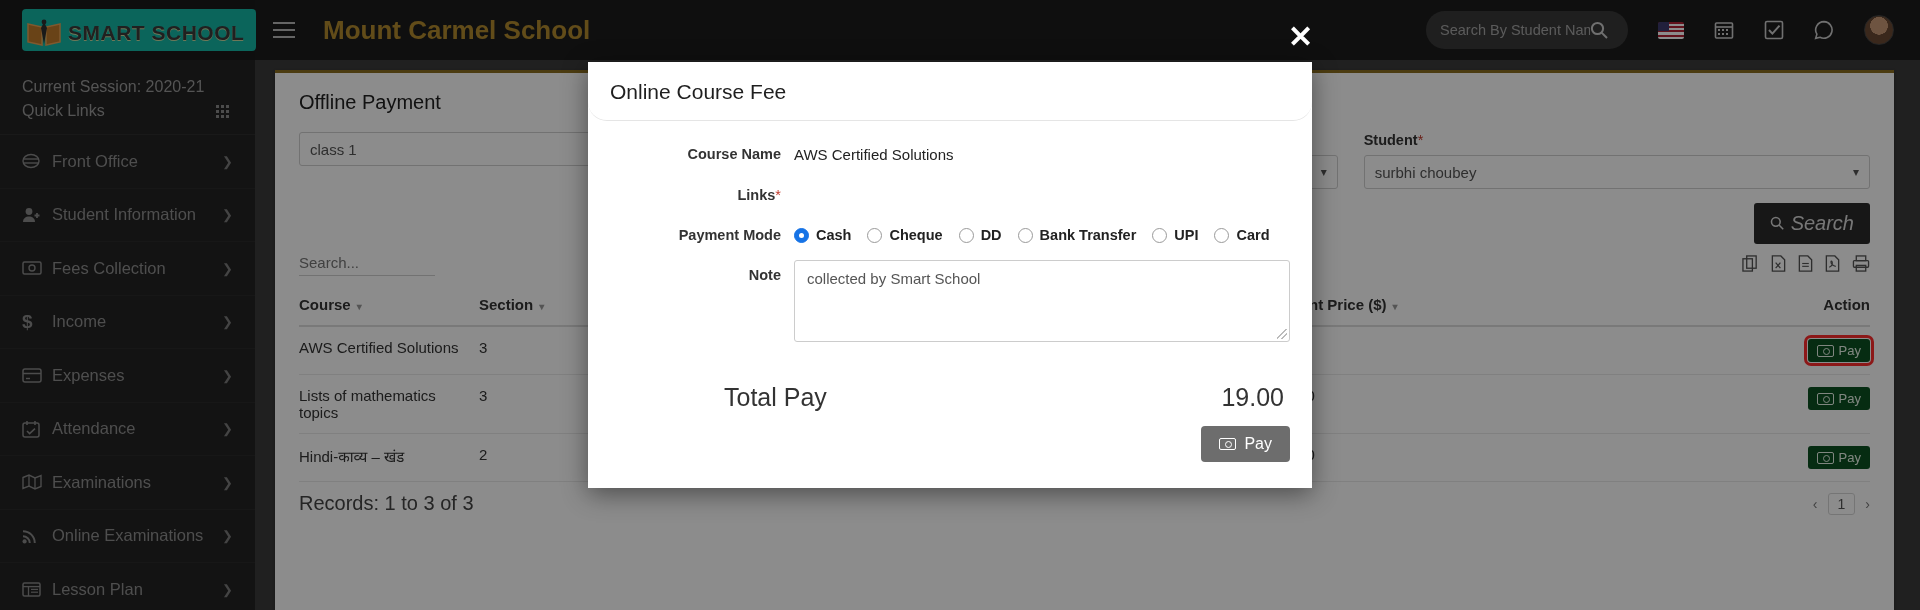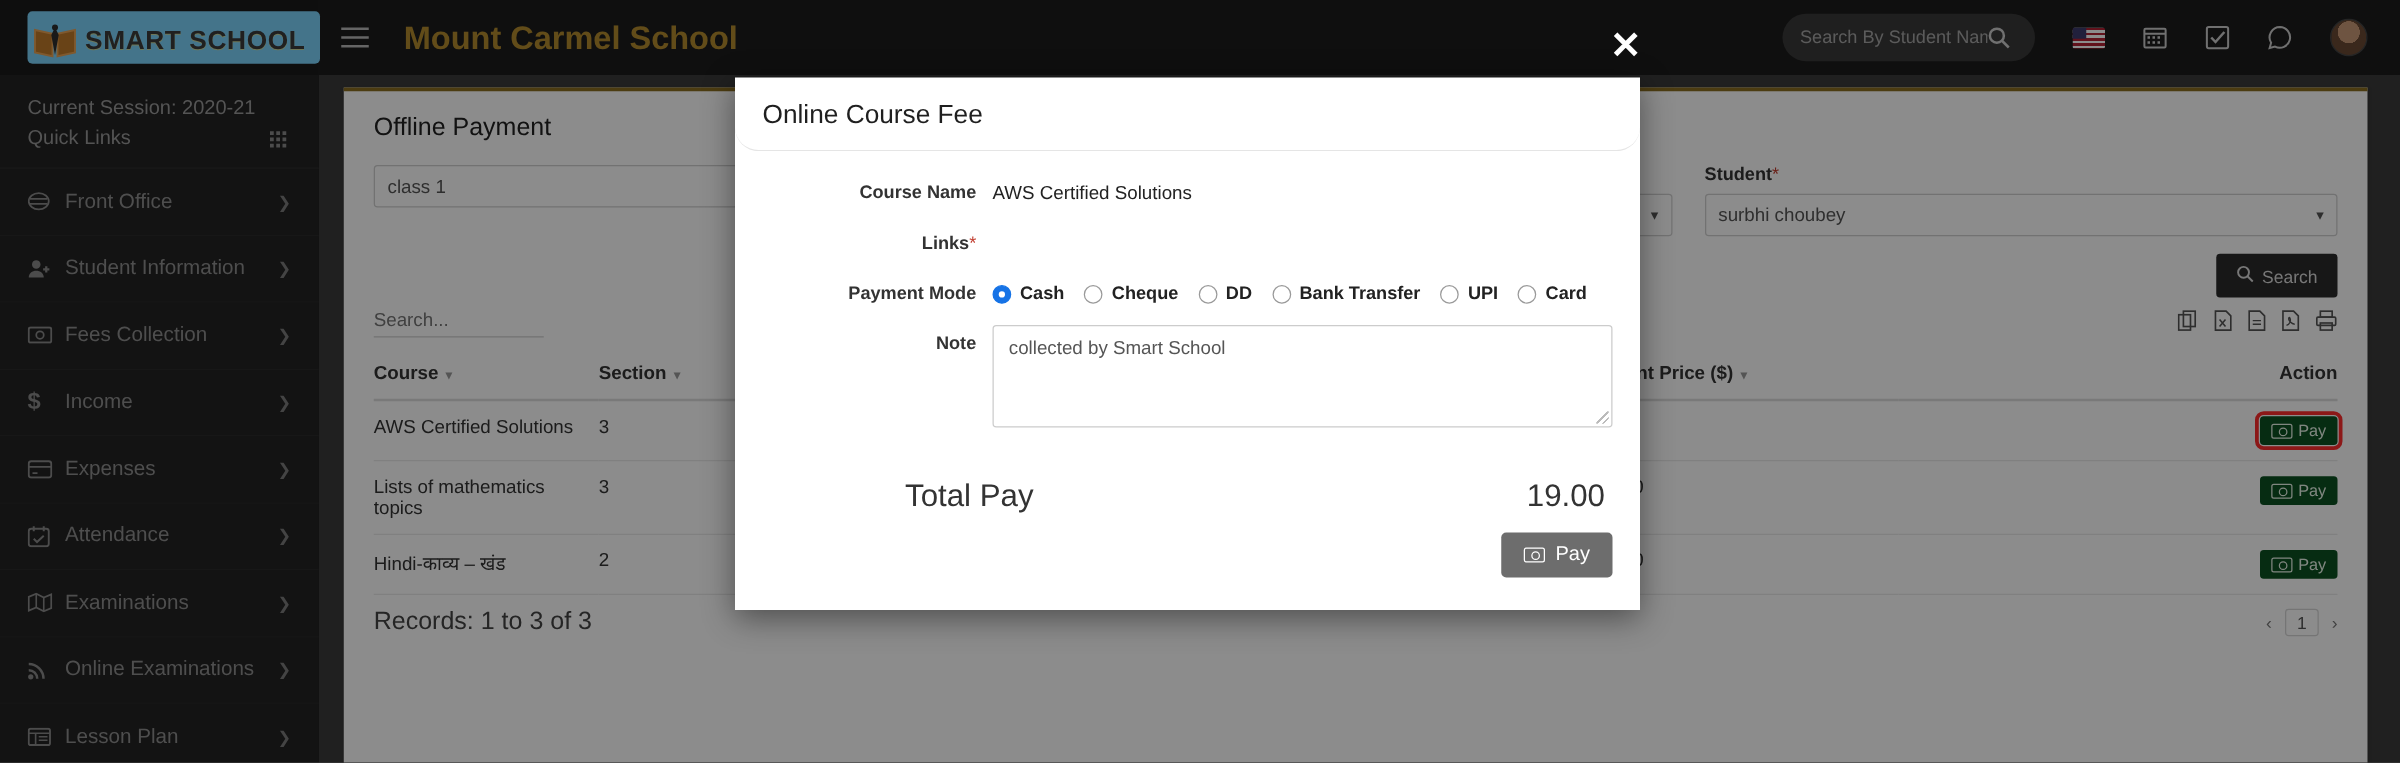--- a/index.html
+++ b/index.html
@@ -15,21 +15,21 @@
   .sidebar {
     position: absolute; left: 0; top: 0; width: 255px; height: 610px;
     background: #232323; z-index: 5;
   }
   .brand {
     height: 60px; display: flex; align-items: center; padding-left: 22px;
     background: #1b1b1b;
   }
   .brand-logo {
     display: flex; align-items: center; gap: 6px;
-    background: #7dd3fc; border-radius: 4px; padding: 9px 12px 3px 4px;
+    background: #14b8a6; border-radius: 4px; padding: 9px 12px 3px 4px;
   }
   .brand-book {
     width: 36px; height: 30px; position: relative; flex: none;
   }
   .brand-text {
     font-weight: bold; font-size: 21px; letter-spacing: 0.5px;
     color: #3b3b3b; text-shadow: 0 1px 0 #c9d9a0; white-space: nowrap;
   }
   .session {
     color: #9a9a9a; font-size: 16px; padding: 18px 0 4px 22px;
@@ -107,22 +107,23 @@
   .req { color: #c0392b; font-weight: normal; }
   .select {
     height: 34px; border: 1px solid #cfcfcf; border-radius: 3px;
     display: flex; align-items: center; padding: 0 10px;
     font-size: 15px; color: #555; background: #fff; position: relative;
   }
   .select .caret { margin-left: auto; font-size: 12px; color: #555; }
   .search-btn-row { display:flex; justify-content:flex-end; padding: 14px 24px 0; }
   .btn-search {
     background: #2b2b2b; color: #d9d9d9; border: none; border-radius: 3px;
-    font-size: 14px; padding: 9px 16px; display:flex; align-items:center; gap:7px;
+    font-size: 20px; padding: 9px 16px; display:flex; align-items:center; gap:7px;
     font-family: "Liberation Sans", sans-serif;
+    font-style: italic;
   }
   .table-tools { display:flex; align-items:flex-end; padding: 10px 24px 0; }
   .dt-search {
     border: none; border-bottom: 1px solid #cfcfcf; outline: none;
     font-size: 15px; color: #555; width: 136px; padding-bottom: 4px;
     font-family: "Liberation Sans", sans-serif; background: transparent;
   }
   .export-icons { margin-left:auto; display:flex; gap: 12px; color:#555; }
   table { width: 100%; border-collapse: collapse; margin-top: 8px; }
   th, td { text-align: left; font-size: 15px; color: #333; padding: 12px 0; }

